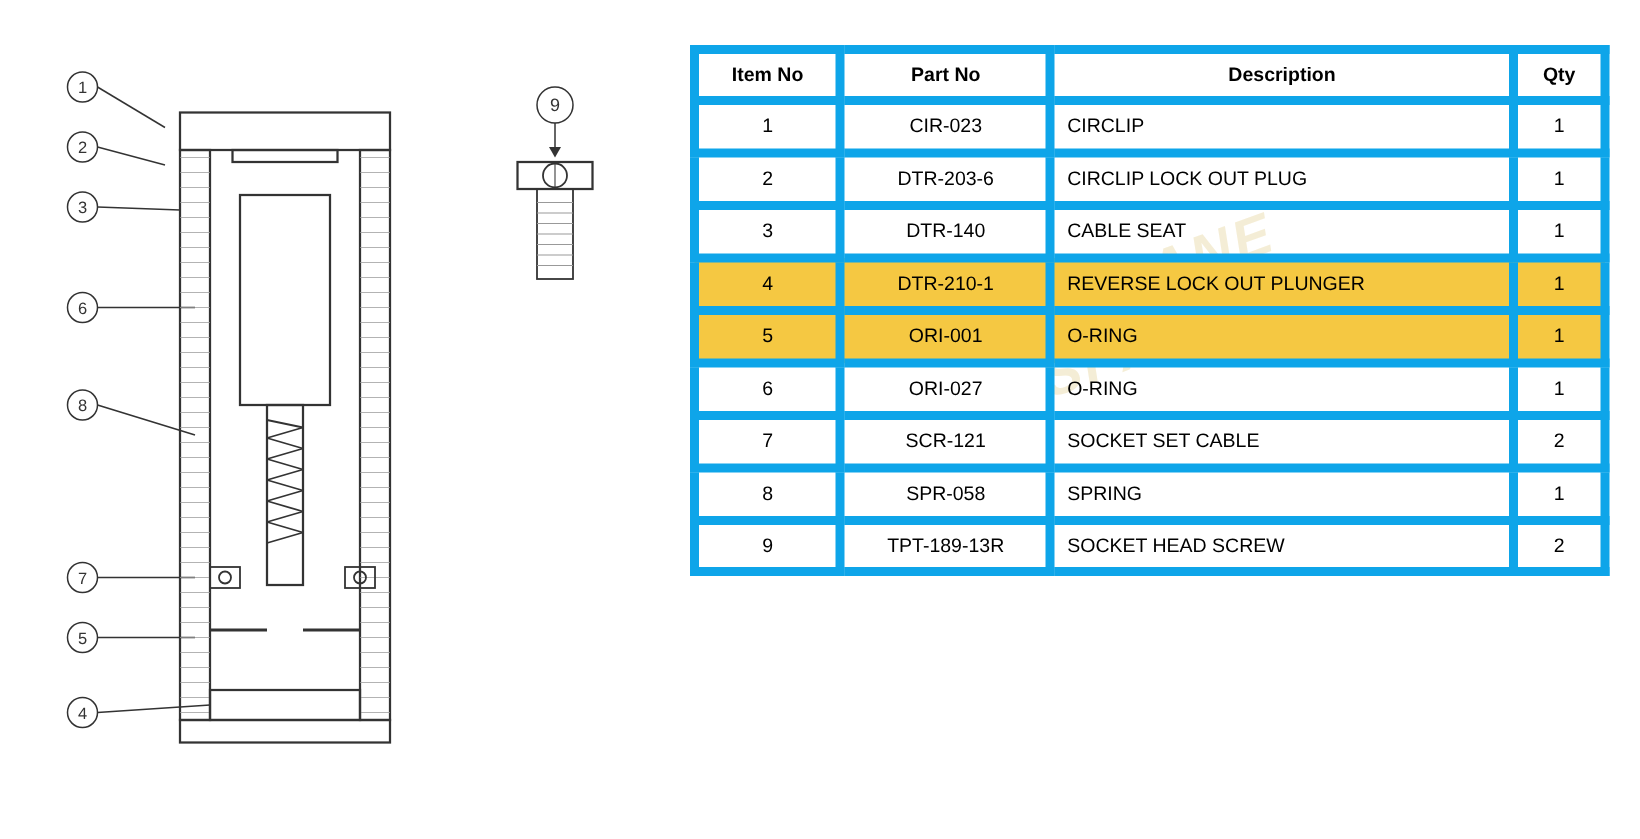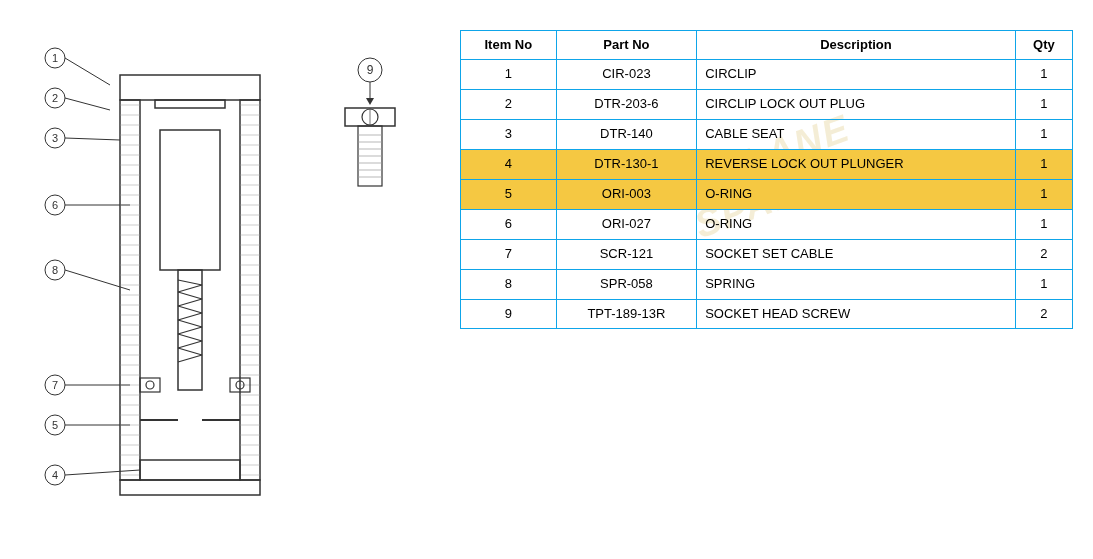--- a/index.html
+++ b/index.html
@@ -53,21 +53,21 @@
     }
 
     .parts-table {
       border-collapse: collapse;
       width: 100%;
       position: relative;
       z-index: 2;
     }
 
     .parts-table th, .parts-table td {
-      border: 1px solid #0ea5e9;
+      border: 6px solid #0ea5e9;
       padding: 6px 8px;
       text-align: left;
       vertical-align: middle;
       line-height: 1.3;
     }
 
     .parts-table th {
       font-weight: bold;
       background: #fff;
       text-align: center;
@@ -330,27 +330,27 @@
       <td>1</td>
     </tr>
           <tr>
       <td>3</td>
       <td>DTR-140</td>
       <td>CABLE SEAT</td>
       <td>1</td>
     </tr>
           <tr class="row-highlight">
       <td>4</td>
-      <td>DTR-130-1</td>
+      <td>DTR-210-1</td>
       <td>REVERSE LOCK OUT PLUNGER</td>
       <td>1</td>
     </tr>
           <tr class="row-highlight">
       <td>5</td>
-      <td>ORI-003</td>
+      <td>ORI-001</td>
       <td>O-RING</td>
       <td>1</td>
     </tr>
           <tr>
       <td>6</td>
       <td>ORI-027</td>
       <td>O-RING</td>
       <td>1</td>
     </tr>
           <tr>

